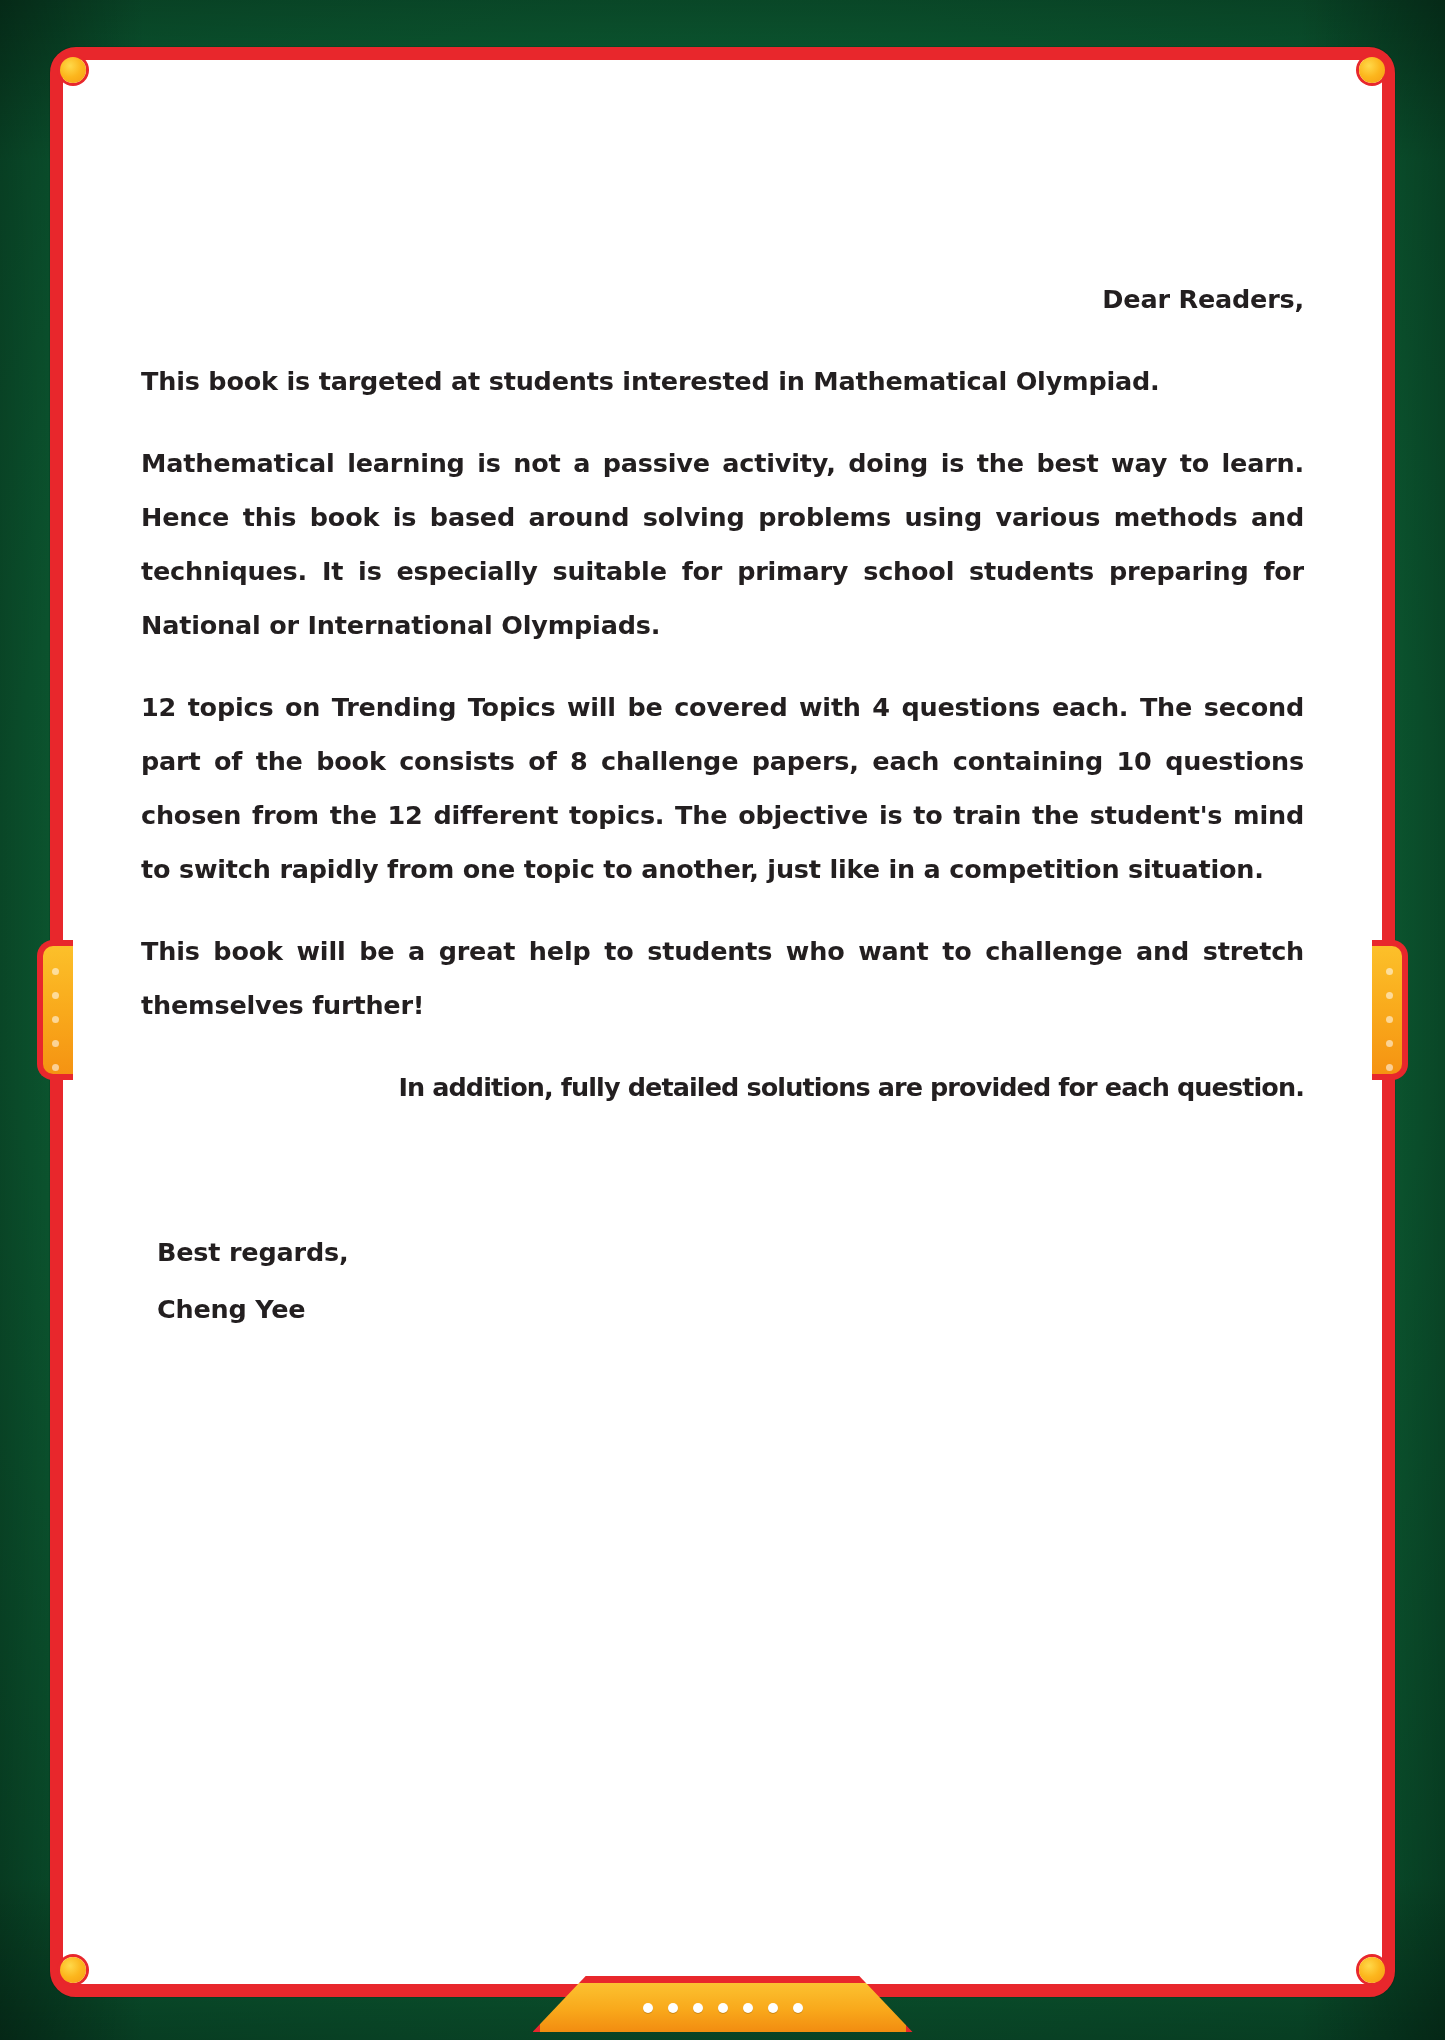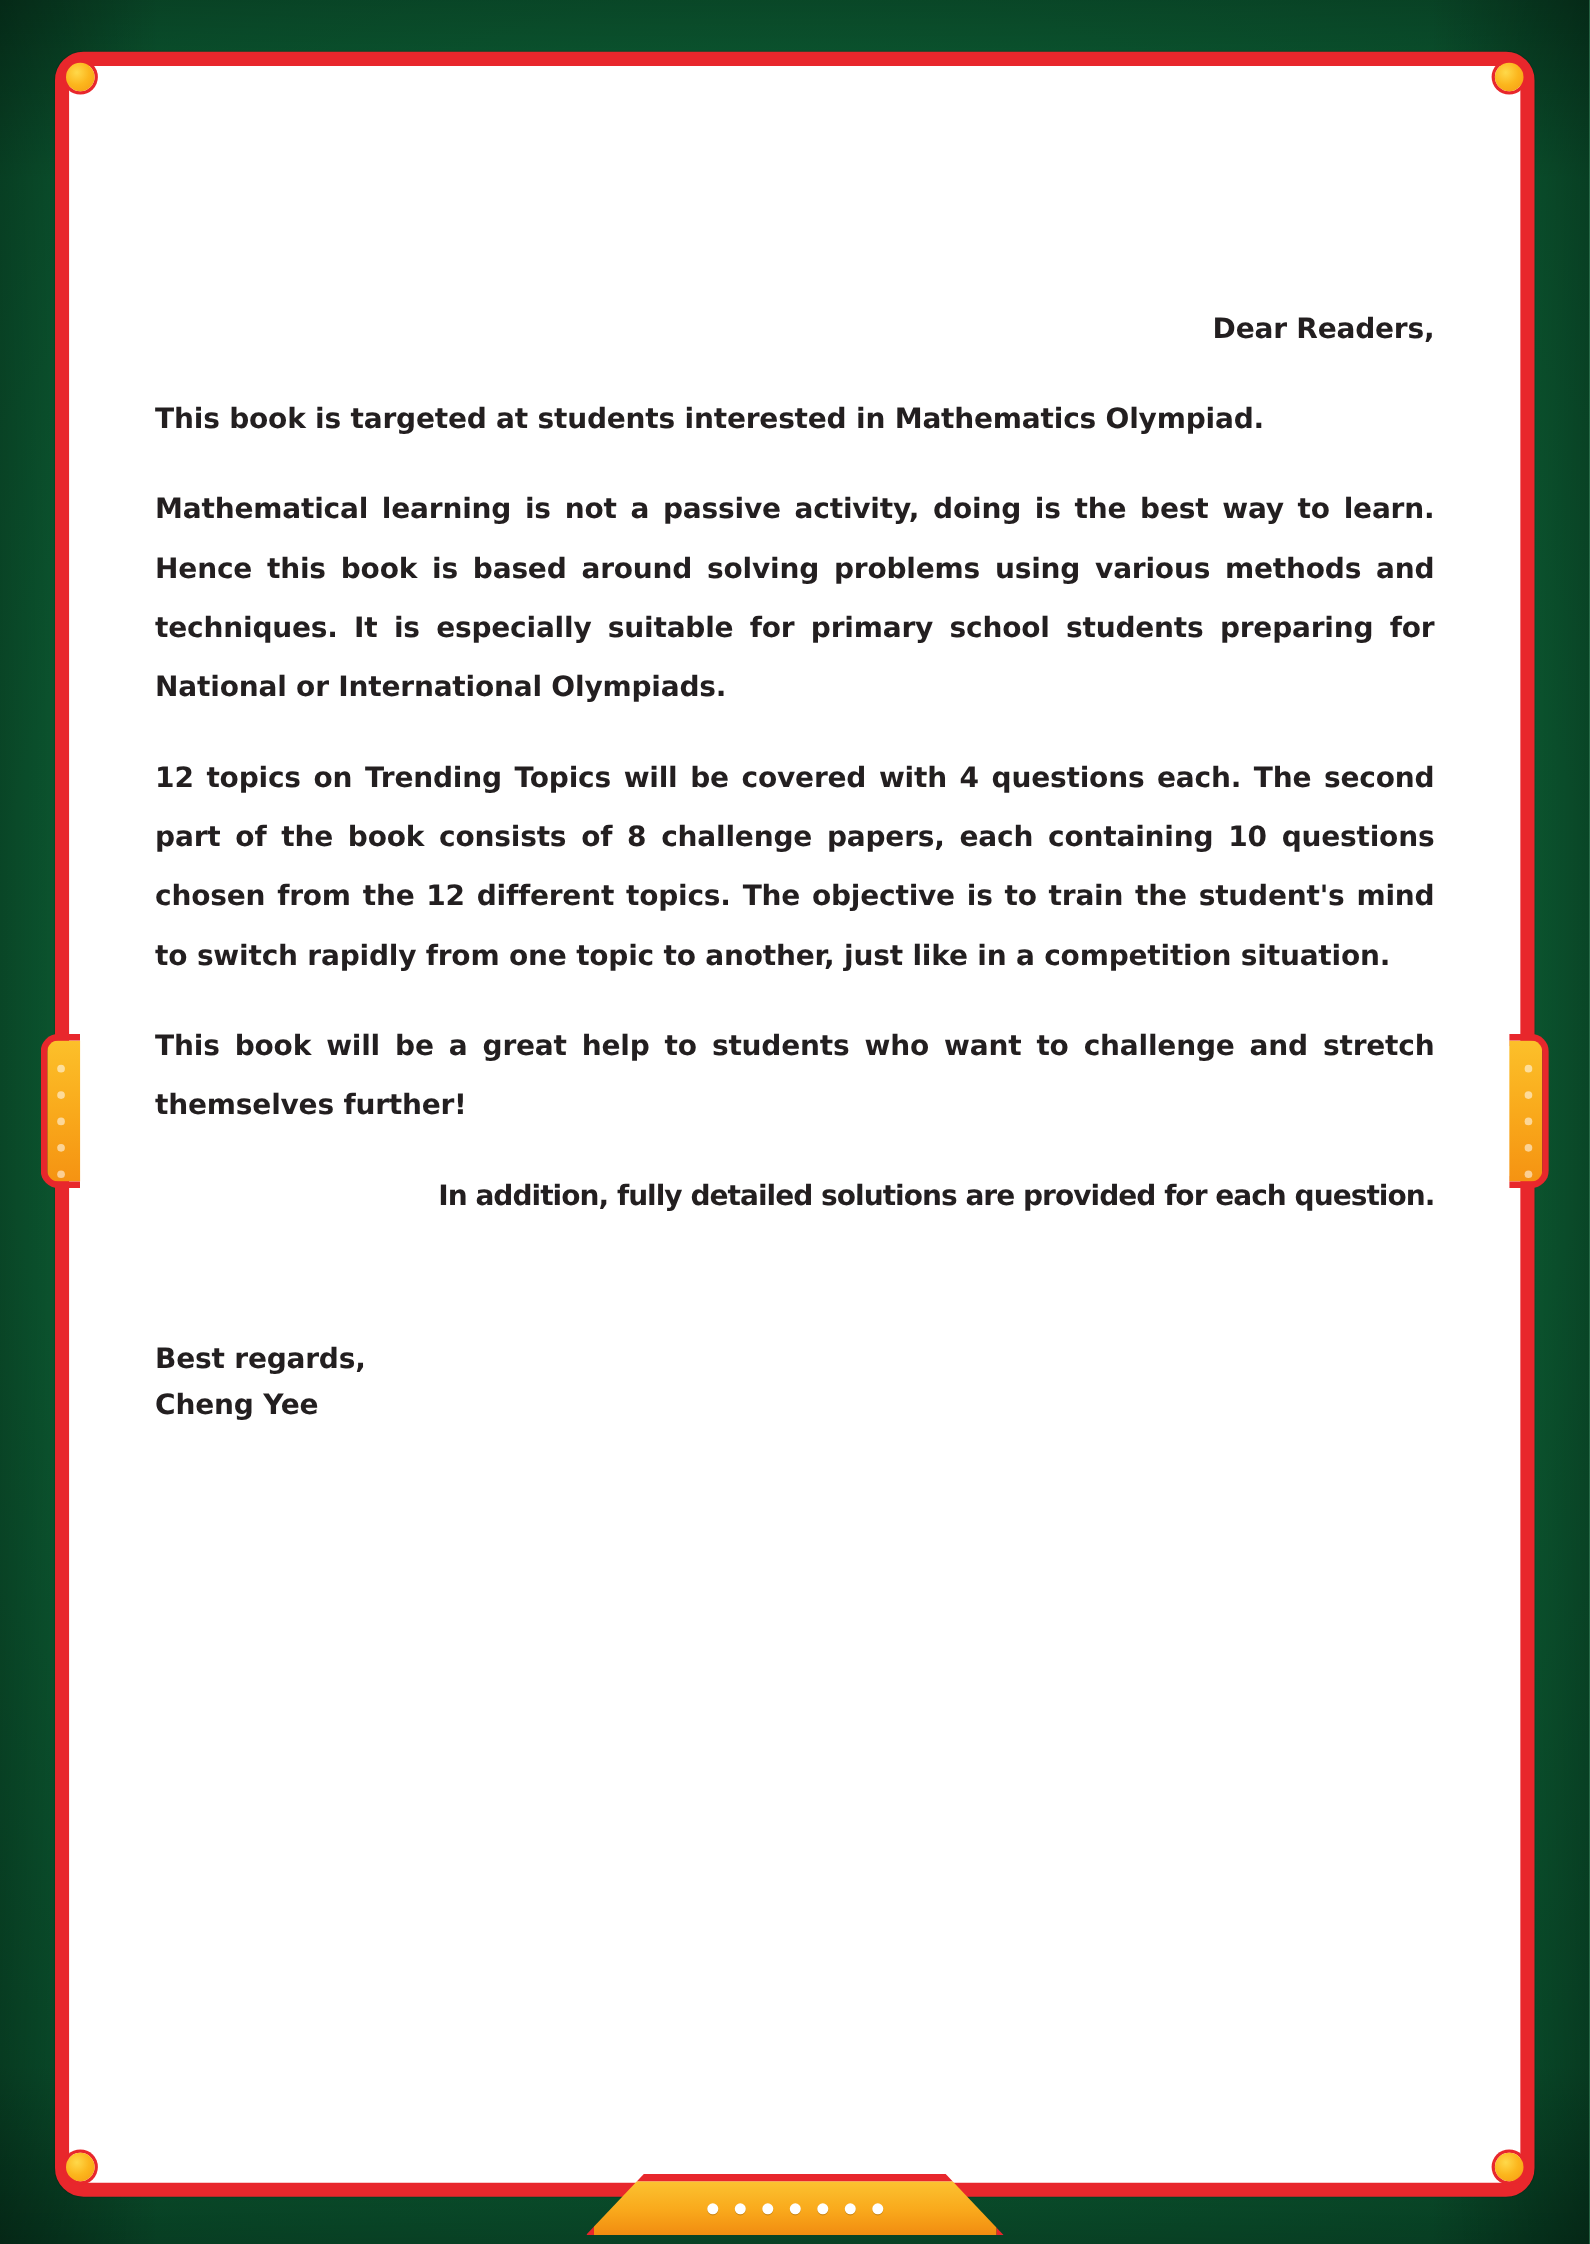--- a/index.html
+++ b/index.html
@@ -209,36 +209,36 @@
   }
   .para.tight { letter-spacing: -0.9px; }
   .para.nojust { text-align: right; }
   .spacer { height: 74px; }
   .sig {
     font-family: "DejaVu Sans", sans-serif;
     font-size: 25.5px;
     line-height: 41px;
     color: #231f20;
     font-weight: 600;
-    margin: 0;
+    margin: 16px;
     letter-spacing: -0.2px;
   }
 </style>
 </head>
 <body>
 
 <div class="page-bg"></div>
 
 <div class="frame">
   <div class="sheet">
 
 
     <div class="content">
       <p class="para nojust">Dear Readers,</p>
-      <p class="para">This book is targeted at students interested in Mathematics Olympiad.</p>
+      <p class="para">This book is targeted at students interested in Mathematical Olympiad.</p>
       <p class="para">Mathematical learning is not a passive activity, doing is the best way to learn. Hence this book is based around solving problems using various methods and techniques. It is especially suitable for primary school students preparing for National or International Olympiads.</p>
       <p class="para">12 topics on Trending Topics will be covered with 4 questions each. The second part of the book consists of 8 challenge papers, each containing 10 questions chosen from the 12 different topics. The objective is to train the student's mind to switch rapidly from one topic to another, just like in a competition situation.</p>
       <p class="para">This book will be a great help to students who want to challenge and stretch themselves further!</p>
       <p class="para nojust tight">In addition, fully detailed solutions are provided for each question.</p>
       <div class="spacer"></div>
       <p class="sig">Best regards,</p>
       <p class="sig">Cheng Yee</p>
     </div>
 
   </div>

